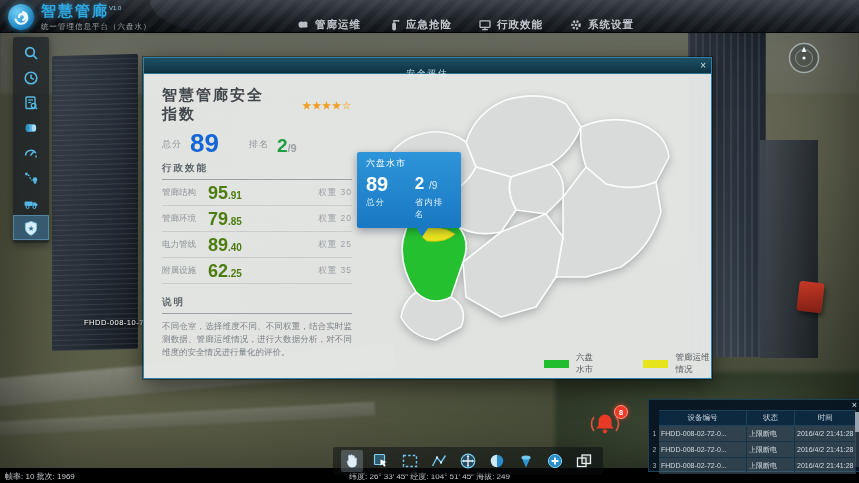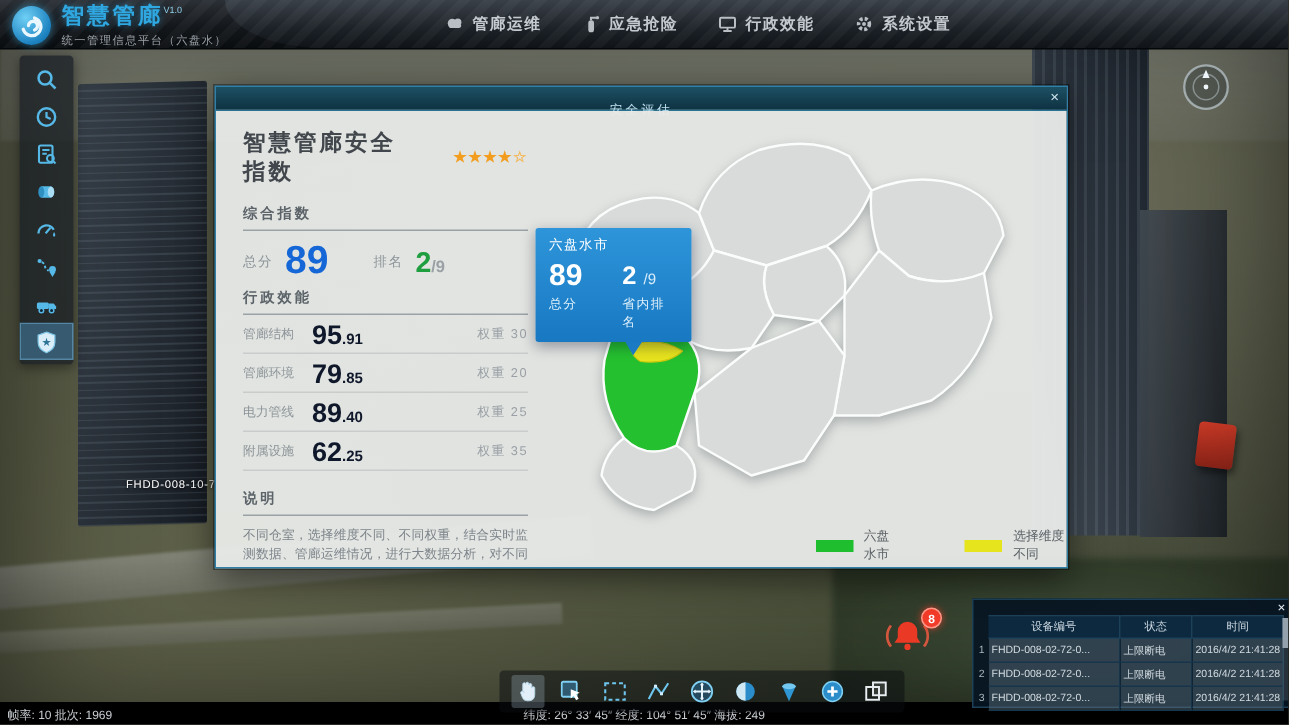--- a/index.html
+++ b/index.html
@@ -45,21 +45,21 @@
   .topbar-hatch{position:absolute;inset:0;
     background:repeating-linear-gradient(135deg, rgba(255,255,255,.035) 0 6px, transparent 6px 12px);}
   .logo{position:absolute;left:8px;top:2px;display:flex;gap:7px;align-items:center;z-index:2;}
   .logo-badge{width:26px;height:26px;border-radius:50%;
     background:radial-gradient(circle at 35% 30%,#6fd0f5,#1c82c0 70%,#0e5a8c);
     display:flex;align-items:center;justify-content:center;box-shadow:0 0 6px rgba(60,180,235,.6);}
   .logo-title{font-size:15px;font-weight:bold;letter-spacing:2px;color:#2fa8e1;
     text-shadow:0 0 5px rgba(47,168,225,.55);line-height:1;}
   .logo-ver{font-size:6px;color:#8fd0ea;vertical-align:super;letter-spacing:0;}
   .logo-sub{font-size:7.5px;color:#9aa2a8;letter-spacing:1px;margin-top:2px;}
-  .nav{position:absolute;left:296px;top:0;height:32px;display:flex;align-items:center;gap:26px;z-index:2;}
+  .nav{position:absolute;left:296px;top:0;height:32px;display:flex;align-items:flex-end;gap:26px;z-index:2;}
   .nav-item{display:flex;align-items:center;gap:5px;color:#c3c9cf;font-size:10.5px;
     font-weight:bold;letter-spacing:1px;cursor:pointer;}
   
   .sidebar{position:absolute;left:13px;top:37px;width:36px;z-index:20;
     background:rgba(22,28,34,.72);border-radius:3px;padding:3px 0;
     box-shadow:0 2px 8px rgba(0,0,0,.4);}
   .side-item{width:36px;height:25px;display:flex;align-items:center;justify-content:center;cursor:pointer;}
   .side-item.active{background:rgba(70,130,170,.55);box-shadow:inset 0 0 0 1px rgba(130,200,240,.4);}
   
   .compass{position:absolute;left:786px;top:40px;width:36px;height:36px;z-index:20;cursor:pointer;}
@@ -77,21 +77,21 @@
   .star-f{color:#f29d1e;} .star-e{color:#f2bb62;}
   .msec{margin-top:12px;font-size:9.5px;font-weight:bold;color:#5c646a;letter-spacing:2px;
     padding-bottom:4px;border-bottom:1px solid #9aa2a6;}
   .score-row{display:flex;align-items:flex-end;margin-top:8px;padding-bottom:6px;}
   .lbl{font-size:9px;color:#8d9499;padding-bottom:3px;letter-spacing:1px;}
   .score-main{font-size:26px;color:#1566d6;font-weight:bold;line-height:.85;margin:0 30px 0 8px;}
   .rank-val{font-size:19px;color:#1e9e3e;font-weight:bold;line-height:.9;margin-left:8px;}
   .rank-total{font-size:11px;color:#9aa0a5;font-weight:bold;}
   .sub-row{display:flex;align-items:center;border-bottom:1px solid #c9cccb;padding:4px 0 3px;}
   .sub-label{width:46px;font-size:8.5px;color:#8d9499;}
-  .sub-val{font-size:18px;color:#0f172a;font-weight:bold;line-height:1;}
+  .sub-val{font-size:18px;color:#4d7c0f;font-weight:bold;line-height:1;}
   .sub-dec{font-size:10px;}
   .sub-weight{margin-left:auto;font-size:8.5px;color:#9aa0a5;letter-spacing:1px;}
   .note-text{margin-top:6px;font-size:8.5px;color:#7d848a;line-height:1.5;text-align:justify;}
   .gmap{position:absolute;left:207px;top:8px;filter:drop-shadow(0 3px 4px rgba(70,80,85,.35));}
   .tooltip{position:absolute;left:213px;top:78px;width:104px;z-index:5;cursor:pointer;
     background:linear-gradient(#2e95da,#1878c2);border-radius:2px;color:#fff;
     box-shadow:0 3px 9px rgba(0,10,40,.35);}
   .tt-city{font-size:9px;padding:5px 9px 2px;letter-spacing:1px;}
   .tt-row{display:flex;padding:2px 9px 7px;}
   .tt-score{width:50px;} 
@@ -298,21 +298,20 @@
       <span class="modal-title">安全评估</span>
       <span class="modal-close">×</span>
     </div>
     <div class="modal-body">
 
       <div class="mleft">
         <div class="mheading">
           <span>智慧管廊安全指数</span>
           <span class="stars"><span class="star-f">★★★★</span><span class="star-e">☆</span></span>
         </div>
-        <div class="msec">综合指数</div>
         <div class="score-row">
           <span class="lbl">总分</span>
           <span class="score-main">89</span>
           <span class="lbl">排名</span>
           <span class="rank-val">2</span>
           <span class="rank-total">/9</span>
         </div>
         <div class="msec" style="margin-top:2px;">行政效能</div>
 
         <div class="sub-row">
@@ -370,21 +369,21 @@
         </div>
       </div>
 
       <div class="legend">
         <div class="leg-item">
           <span class="leg-swatch leg-green"></span>
           <span>六盘水市</span>
         </div>
         <div class="leg-item">
           <span class="leg-swatch leg-yellow"></span>
-          <span>选择维度不同</span>
+          <span>管廊运维情况</span>
         </div>
       </div>
     </div>
   </div>
 
   <div class="toolbar">
     <div class="tool active">
       <span>
           <svg width="18" height="18" viewBox="0 0 18 18">
             <path d="M5.5 8.5 V4.2 q0-1.1 1-1.1 t1 1.1 V4 q0-1.2 1-1.2 t1 1.2 v.6 q0-1 1-1 t1 1 v2 q0-.8 1-.8 t1 .8 v4.4 q0 4.2-4.2 4.2 h-.8 q-2.6 0-3.3-2.3 l-1-2.6 q-.4-1.2.6-1.5 t1.7 1z" fill="#e2eff8" stroke="#b8d6e8" stroke-width=".6"></path>

